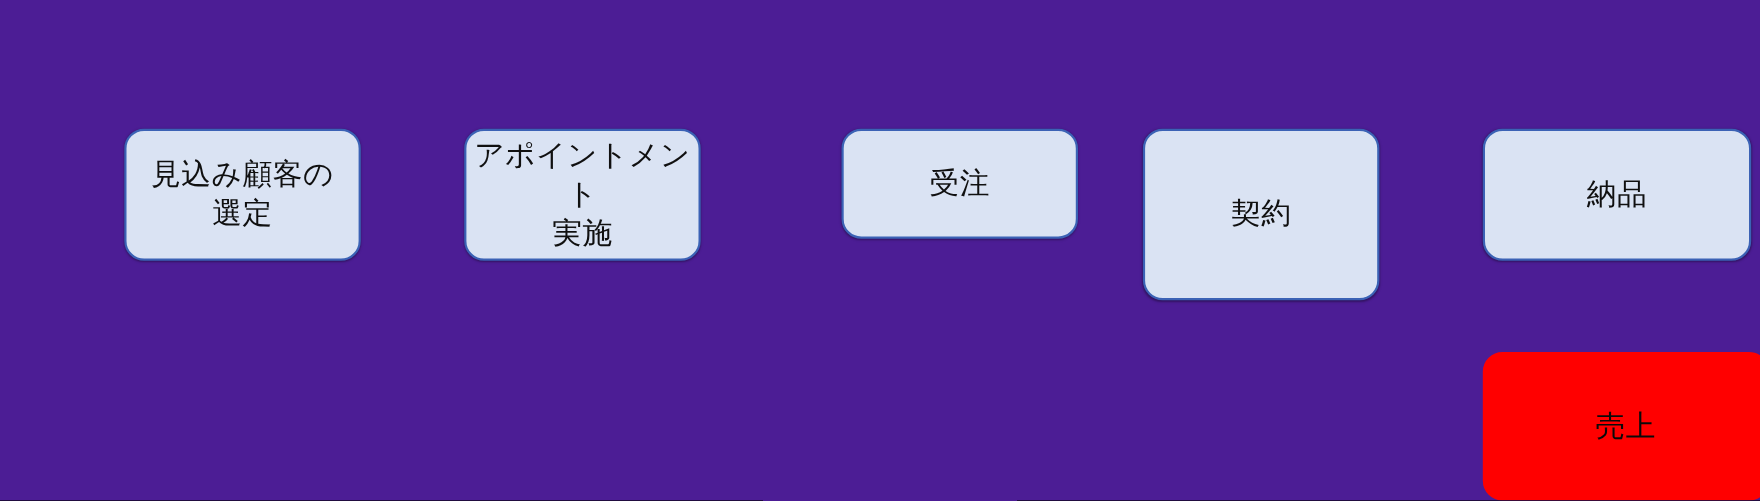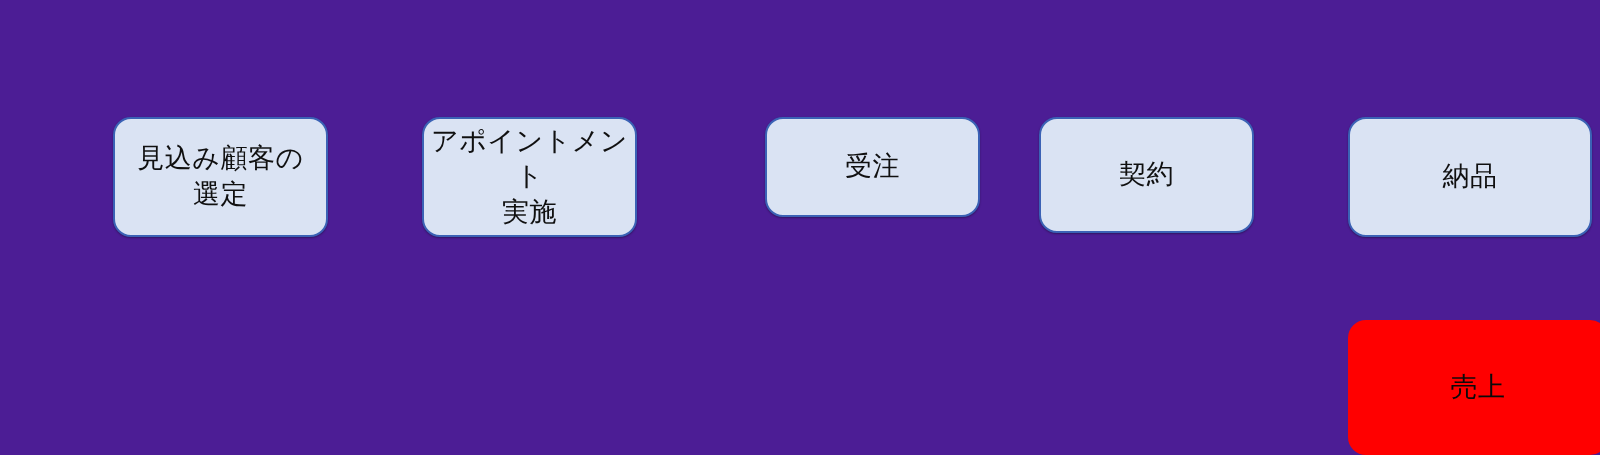--- a/index.html
+++ b/index.html
@@ -48,16 +48,16 @@
 </style>
 </head>
 <body>
 
 <div id="canvas">
     <div class="node process" style="left: 113px; top: 117px; width: 215px; height: 120px;"><span class="node-label">見込み顧客の
 選定</span></div>
     <div class="node process" style="left: 422px; top: 117px; width: 215px; height: 120px; justify-content: center;"><span class="node-label">アポイントメント
 実施</span></div>
     <div class="node process" style="left: 730px; top: 117px; width: 215px; height: 100px; margin-left: 35px;"><span class="node-label">受注</span></div>
-    <div class="node process" style="left: 1039px; top: 117px; width: 215px; height: 116px;"><span class="node-label">契約</span></div>
+    <div class="node process" style="left: 1039px; top: 117px; width: 215px; height: 156px;"><span class="node-label">契約</span></div>
     <div class="node process" style="left: 1348px; top: 117px; width: 244px; height: 120px;"><span class="node-label">納品</span></div>
     <div class="node highlight" style="left: 1348px; top: 320px; width: 260px; height: 135px;"><span class="node-label">売上</span></div>
   </div>
 
 </body></html>

